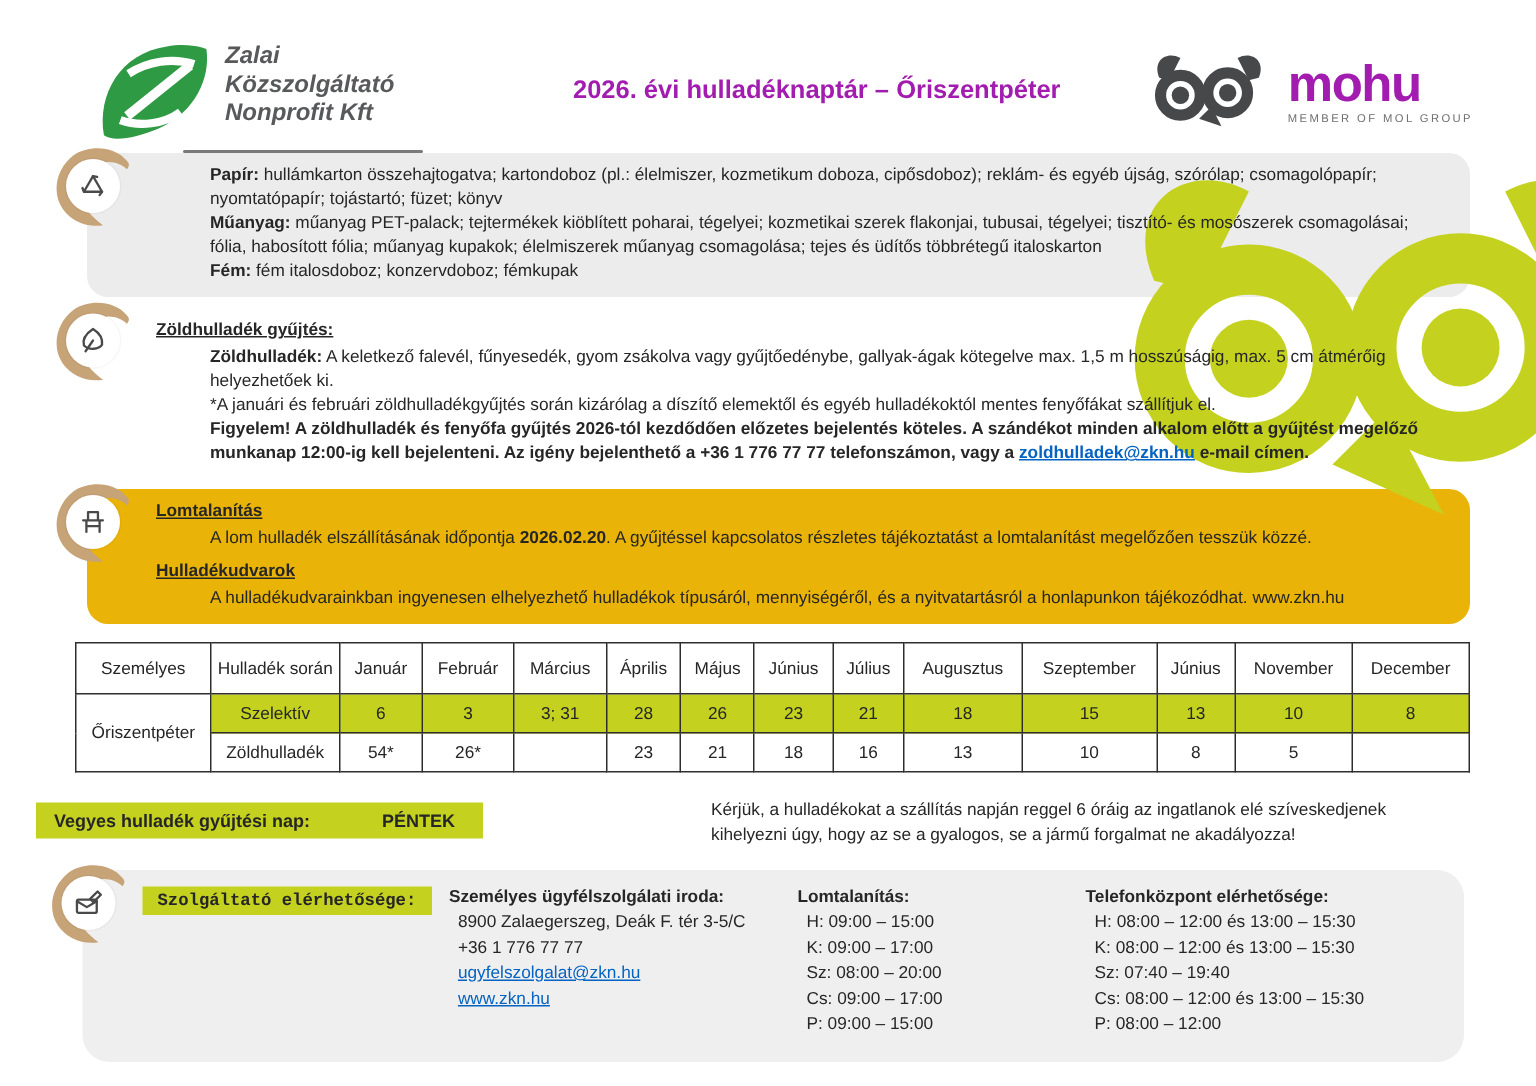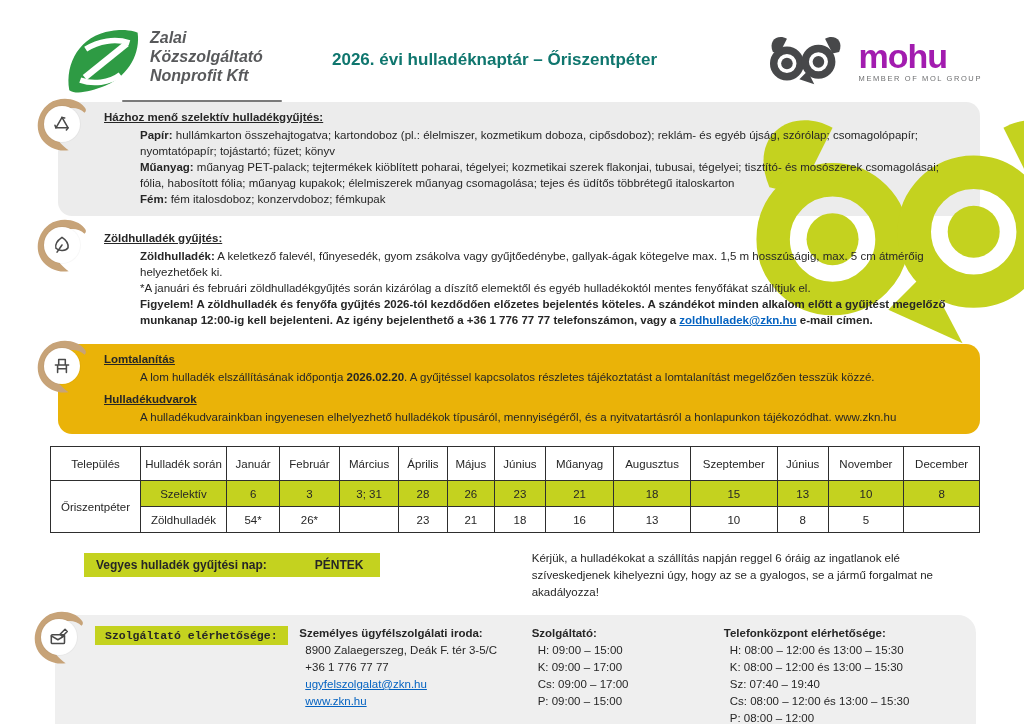--- a/index.html
+++ b/index.html
@@ -8,21 +8,21 @@
           color:#262626; font-size:11.5px; margin:0 auto; }
 
   
   .header { display:flex; align-items:flex-start; padding:24px 42px 0 62px; height:102px; }
   .logo-wrap { width:270px; }
   .logo-row { display:flex; align-items:flex-start; }
   .logo-leaf { width:82px; height:74px; flex:none; }
   .logo-text { margin-left:6px; margin-top:4px; font-style:italic; font-weight:bold;
                font-size:16px; line-height:19px; color:#58595b; }
   .logo-underline { width:160px; height:2px; background:#7a7a7a; margin:2px 0 0 60px; border-radius:2px; }
-  .doc-title { flex:1; font-size:17px; font-weight:bold; margin-top:26px; color:#0f766e; }
+  .doc-title { flex:1; text-align:center; font-size:17px; font-weight:bold; margin-top:26px; color:#a21caf; }
   .mohu-wrap { width:225px; display:flex; align-items:center; justify-content:flex-end; margin-top:8px; }
   .mohu-owl { width:86px; height:58px; }
   .mohu-texts { margin-left:10px; }
   .mohu-name { font-size:34px; font-weight:bold; color:#a21caf; letter-spacing:-1px; line-height:32px; }
   .mohu-tagline { font-size:7.5px; letter-spacing:1.6px; color:#6e6f71; margin-top:2px; }
 
   
   .content { position:relative; }
   .owl-decor { position:absolute; top:-4px; right:-84px; width:380px; height:260px; z-index:1; }
   .section { position:relative; margin:0 44px 7px 58px; border-radius:14px; padding:7px 18px 9px 46px; }
@@ -44,21 +44,21 @@
   
   .cal-table { border-collapse:collapse; margin:12px 44px 0 50px; width:930px;
                text-align:center; font-size:11.5px; position:relative; z-index:2; }
   .cal-table th, .cal-table td { border:1.6px solid #2e2e2e; padding:2px 3px; font-weight:normal; }
   .cal-table th { height:34px; }
   .cal-table td { height:26px; }
   .col-settlement { width:90px; } .col-type { width:86px; }
   .row-lime td { background:#c4d21f; }
 
   
-  .below { display:flex; align-items:flex-start; margin:20px 44px 0 84px; }
+  .below { display:flex; align-items:flex-start; margin:20px 44px 0 24px; }
   .mixed-bar { background:#c4d21f; width:298px; padding:5px 10px 5px 12px; font-weight:bold;
                display:flex; font-size:12px; }
   .mixed-value { margin-left:48px; }
   .note { width:452px; margin-left:152px; line-height:17px; margin-top:-3px; }
 
   
   .contact-box { position:relative; margin:14px 48px 0 55px; background:#efefef; border-radius:18px;
                  padding:10px 18px 16px 40px; min-height:112px; }
   .contact-cols { display:flex; position:relative; z-index:2; line-height:17px; }
   .badge { background:#c4d21f; font-weight:bold; padding:3px 10px; height:22px; white-space:nowrap;font-family:Liberation Mono, monospace; }
@@ -133,21 +133,20 @@
             <path fill="#c7a378" d="M52 12 C44 2 26 0 14 8 C2 17 -2 34 6 46 C12 55 24 60 35 58 C28 53 22 47 20 39 C17 29 21 19 30 15 C38 11 47 13 52 18 C54 16 54 14 52 12 Z"></path>
           </svg>
         <div class="circle">
             <svg viewBox="0 0 20 20">
               <path d="M10 4 L15.5 13.5 L4.5 13.5 Z"></path>
               <path d="M10 4 L12.5 4.5 M15.5 13.5 L14 15.5 M4.5 13.5 L3.6 11.2"></path>
             </svg>
           </div>
       </div>
       <div class="sec-inner">
-        <div class="sec-head">Házhoz menő szelektív hulladékgyűjtés:</div>
         <div class="indent"><span class="bold">Papír:</span><span> hullámkarton összehajtogatva; kartondoboz (pl.: élelmiszer, kozmetikum doboza, cipősdoboz); reklám- és egyéb újság, szórólap; csomagolópapír; nyomtatópapír; tojástartó; füzet; könyv</span></div>
         <div class="indent"><span class="bold">Műanyag:</span><span> műanyag PET-palack; tejtermékek kiöblített poharai, tégelyei; kozmetikai szerek flakonjai, tubusai, tégelyei; tisztító- és mosószerek csomagolásai; fólia, habosított fólia; műanyag kupakok; élelmiszerek műanyag csomagolása; tejes és üdítős többrétegű italoskarton</span></div>
         <div class="indent"><span class="bold">Fém:</span><span> fém italosdoboz; konzervdoboz; fémkupak</span></div>
       </div>
     </div>
 
     <div class="section">
       <div class="hook">
         <svg class="crescent" viewBox="0 0 60 60">
             <path fill="#c7a378" d="M52 12 C44 2 26 0 14 8 C2 17 -2 34 6 46 C12 55 24 60 35 58 C28 53 22 47 20 39 C17 29 21 19 30 15 C38 11 47 13 52 18 C54 16 54 14 52 12 Z"></path>
@@ -183,29 +182,29 @@
         <div class="indent"><span>A lom hulladék elszállításának időpontja </span><span class="bold">2026.02.20</span><span>. A gyűjtéssel kapcsolatos részletes tájékoztatást a lomtalanítást megelőzően tesszük közzé.</span></div>
         <div class="sec-head" style="margin-top:6px;">Hulladékudvarok</div>
         <div class="indent">A hulladékudvarainkban ingyenesen elhelyezhető hulladékok típusáról, mennyiségéről, és a nyitvatartásról a honlapunkon tájékozódhat. www.zkn.hu</div>
       </div>
     </div>
   </div>
 
   <table class="cal-table">
     <tbody>
         <tr>
-      <th class="col-settlement">Település</th>
+      <th class="col-settlement">Személyes</th>
       <th class="col-type">Hulladék során</th>
       <th>Január</th>
       <th>Február</th>
       <th>Március</th>
       <th>Április</th>
       <th>Május</th>
       <th>Június</th>
-      <th>Műanyag</th>
+      <th>Július</th>
       <th>Augusztus</th>
       <th>Szeptember</th>
       <th>Június</th>
       <th>November</th>
       <th>December</th>
     </tr>
     <tr class="row-lime">
       <td rowspan="2" style="background:#fff;">Őriszentpéter</td>
       <td>Szelektív</td>
       <td>6</td>
@@ -265,24 +264,25 @@
         <span class="badge">Szolgáltató elérhetősége:</span>
       </div>
       <div class="col-office office-lines">
         <div class="col-head" style="padding-left:0;">Személyes ügyfélszolgálati iroda:</div>
         <div>8900 Zalaegerszeg, Deák F. tér 3-5/C</div>
         <div>+36 1 776 77 77</div>
         <div><a class="doclink" href="#">ugyfelszolgalat@zkn.hu</a></div>
         <div><a class="doclink" href="#">www.zkn.hu</a></div>
       </div>
       <div class="col-open">
-        <div class="col-head">Szolgáltató:</div>
+        <div class="col-head">Lomtalanítás:</div>
         <div class="hours">
           <div>H: 09:00 – 15:00</div>
           <div>K: 09:00 – 17:00</div>
+          <div>Sz: 08:00 – 20:00</div>
           <div>Cs: 09:00 – 17:00</div>
           <div>P: 09:00 – 15:00</div>
         </div>
       </div>
       <div class="col-call">
         <div class="col-head">Telefonközpont elérhetősége:</div>
         <div class="hours">
           <div>H: 08:00 – 12:00 és 13:00 – 15:30</div>
           <div>K: 08:00 – 12:00 és 13:00 – 15:30</div>
           <div>Sz: 07:40 – 19:40</div>

